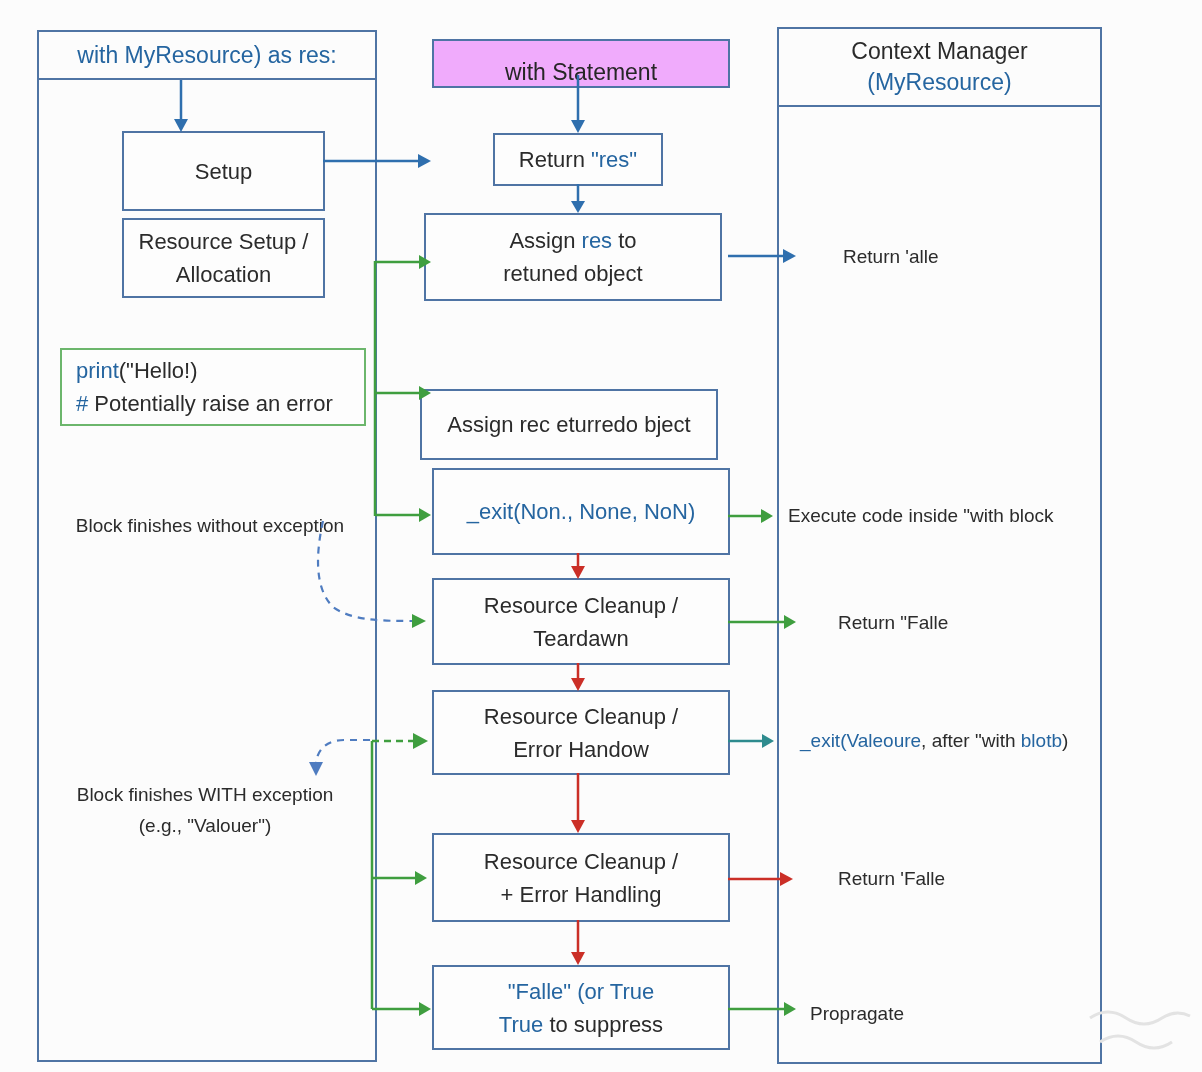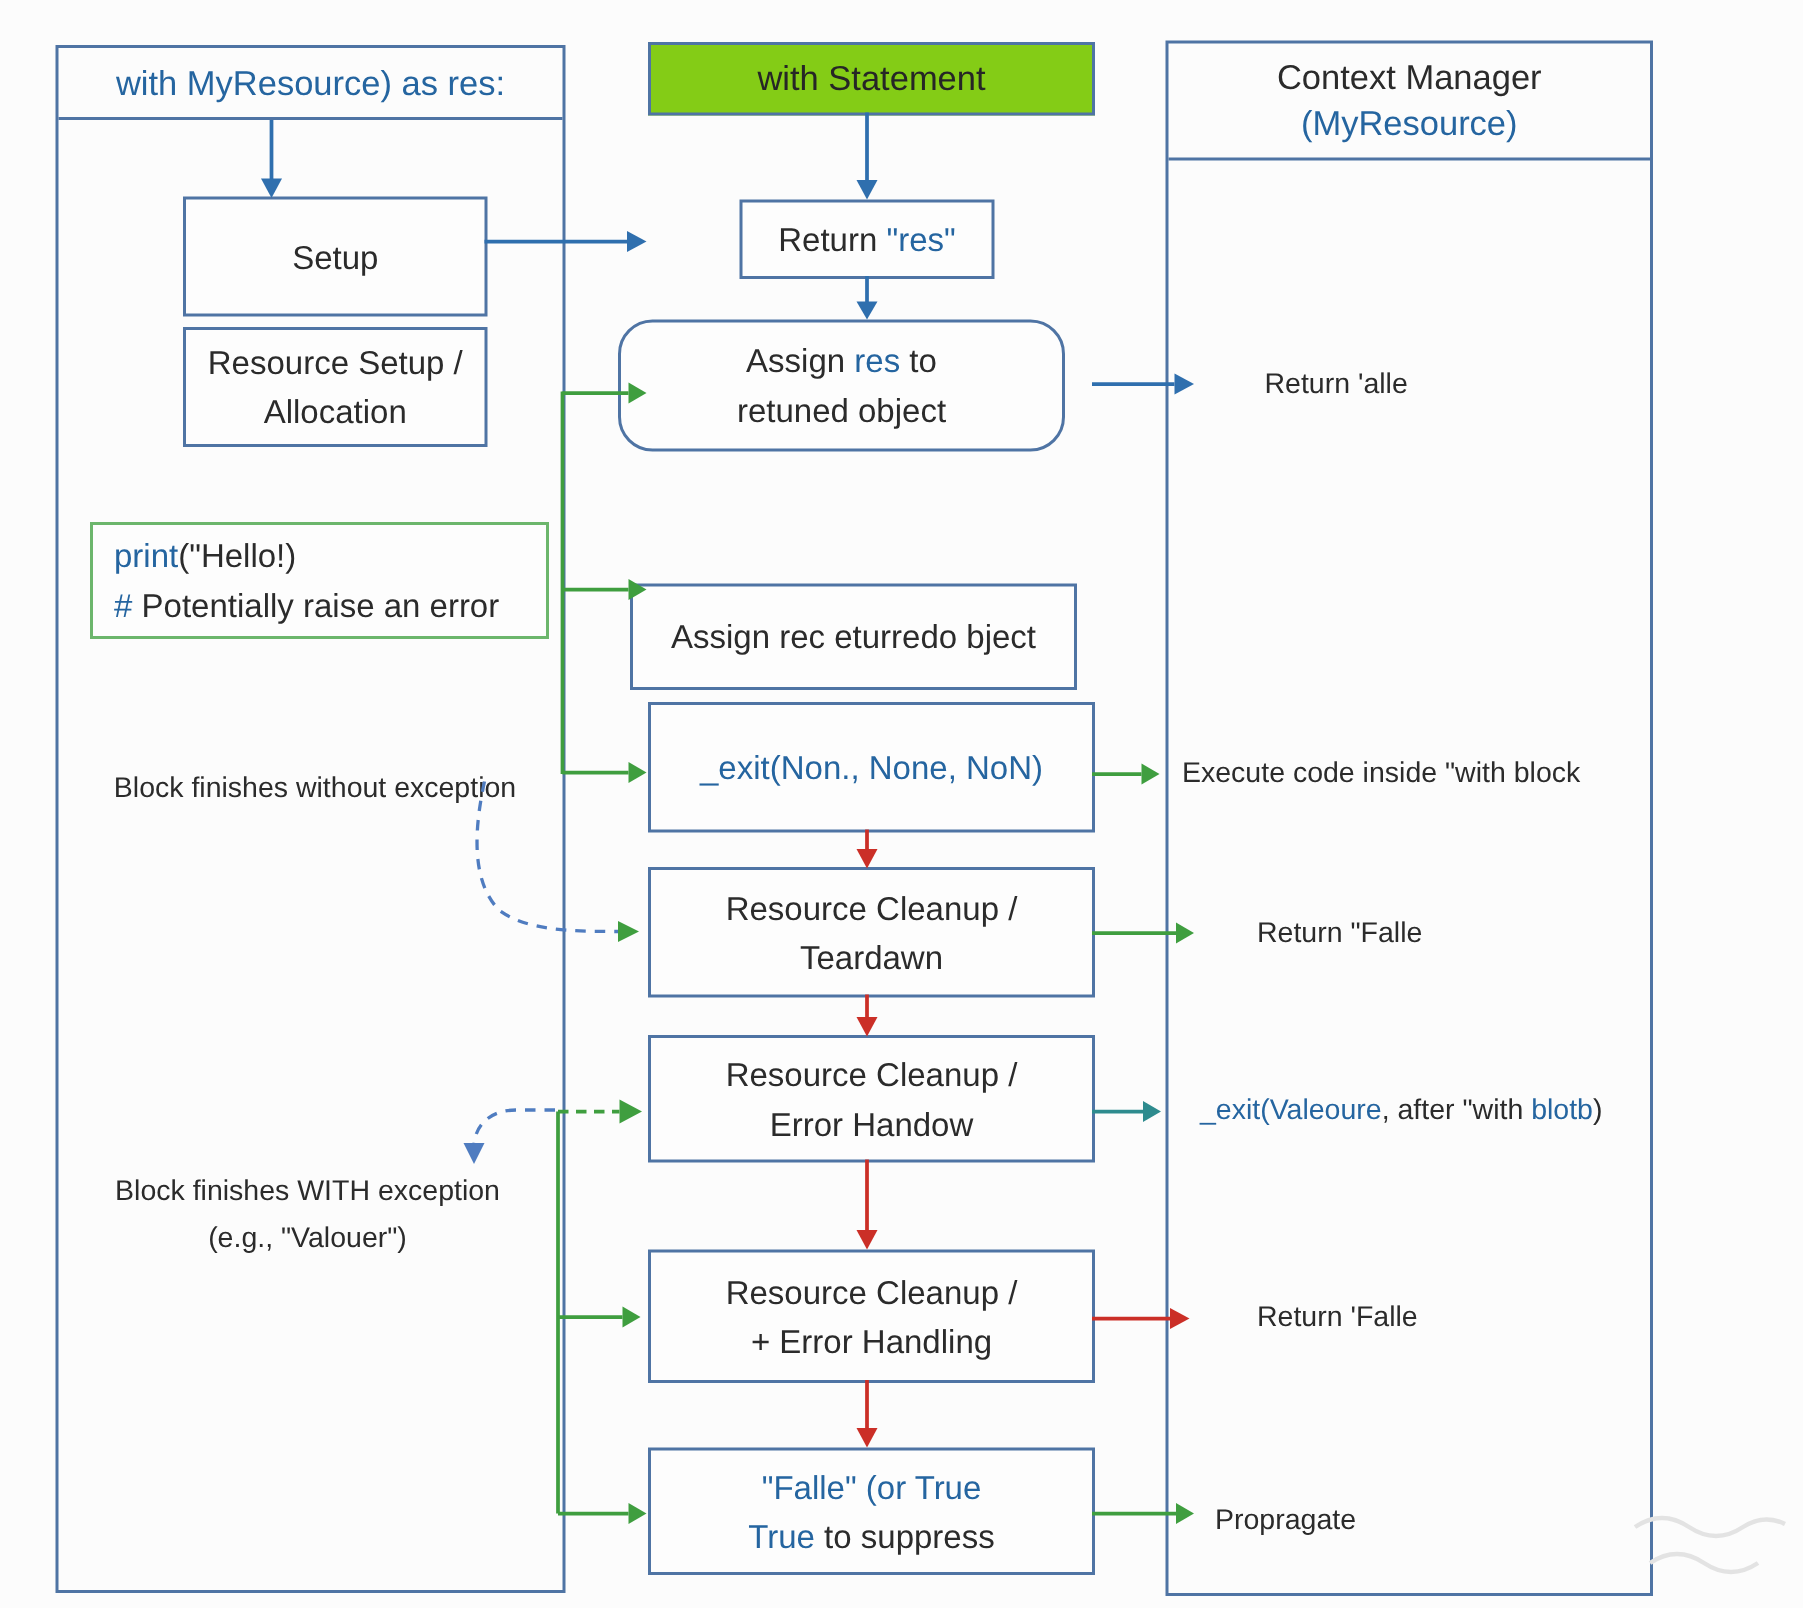--- a/index.html
+++ b/index.html
@@ -13,23 +13,23 @@
     align-items:center;justify-content:center;text-align:center;
     font-size:23px;line-height:31px;
   }
   .box{
     position:absolute;background:#fdfdfd;border:2px solid #4f74a4;
     display:flex;flex-direction:column;align-items:center;justify-content:center;
     text-align:left;font-size:22px;line-height:33px;color:#2b2b2b;
   }
   .box.green-border{border-color:#6cb66c;align-items:flex-start;text-align:left;padding-left:14px;}
   .hdr{
-    position:absolute;background:#84cc16;border:2px solid #4f74a4;
-    display:flex;align-items:center;justify-content:center;
-    font-size:23px;color:#262626;
+    position:absolute;background:#f0abfc;border:2px solid #4f74a4;
+    display:flex;align-items:flex-end;justify-content:center;
+    font-size:23px;color:#262626;margin-top:11px;
   }
   .blue{color:#2565a0;}
   .lbl{position:absolute;font-size:19px;line-height:31px;color:#2b2b2b;}
   .center{text-align:center;}
   svg.arrows{position:absolute;left:0;top:0;pointer-events:none;}
 </style>
 </head>
 <body>
 
 <div class="stage">
@@ -62,21 +62,21 @@
 
   <div class="box green-border" style="left:60px;top:348px;width:288px;height:74px;">
     <span><span class="blue">print</span><span>("Hello!)</span></span>
     <span><span class="blue">#</span><span> Potentially raise an error</span></span>
   </div>
 
   <div class="box" style="left:493px;top:133px;width:166px;height:49px;">
     <span><span>Return </span><span class="blue">"res"</span></span>
   </div>
 
-  <div class="box" style="left:412px;top:213px;width:294px;height:84px;border-radius:23px;">
+  <div class="box" style="left:424px;top:213px;width:294px;height:84px;">
     <span><span>Assign </span><span class="blue">res</span><span> to</span></span>
     <span>retuned object</span>
   </div>
 
   <div class="box" style="left:420px;top:359px;width:294px;height:67px;margin-top:30px;">
     <span>Assign rec eturredo bject</span>
   </div>
 
   <div class="box" style="left:432px;top:468px;width:294px;height:83px;">
     <span class="blue">_exit(Non., None, NoN)</span>

